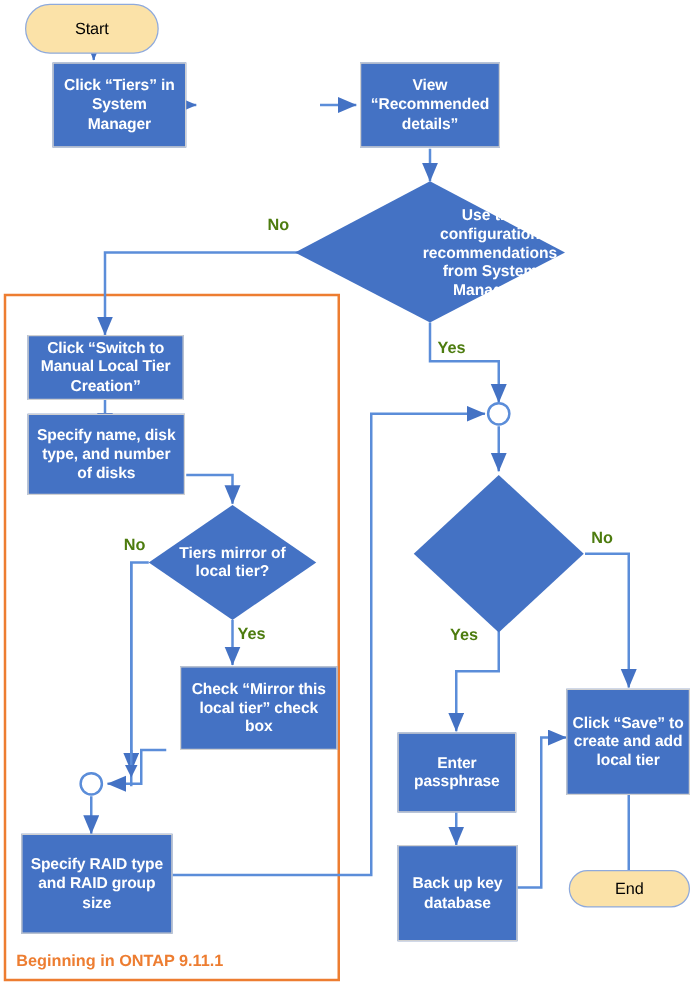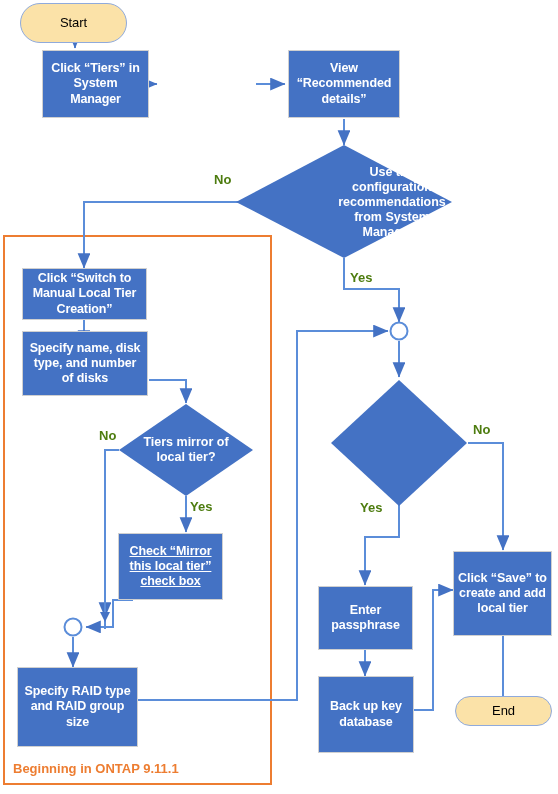--- a/index.html
+++ b/index.html
@@ -163,21 +163,21 @@
   </div>
 
   <div class="node proc" style="left:22px;top:268px;width:125px;height:52px;">
     <span>Click “Switch to Manual Local Tier Creation”</span>
   </div>
 
   <div class="node proc" style="left:22px;top:331px;width:126px;height:65px;">
     <span>Specify name, disk type, and number of disks</span>
   </div>
 
-  <div class="node proc" style="left:118px;top:533px;width:105px;height:67px;text-decoration:underline;">
+  <div class="node proc" style="left:144px;top:533px;width:126px;height:67px;">
     <span>Check “Mirror this local tier” check box</span>
   </div>
 
   <div class="node proc" style="left:318px;top:586px;width:95px;height:64px;">
     <span>Enter passphrase</span>
   </div>
 
   <div class="node proc" style="left:17px;top:667px;width:121px;height:80px;">
     <span>Specify RAID type and RAID group size</span>
   </div>

